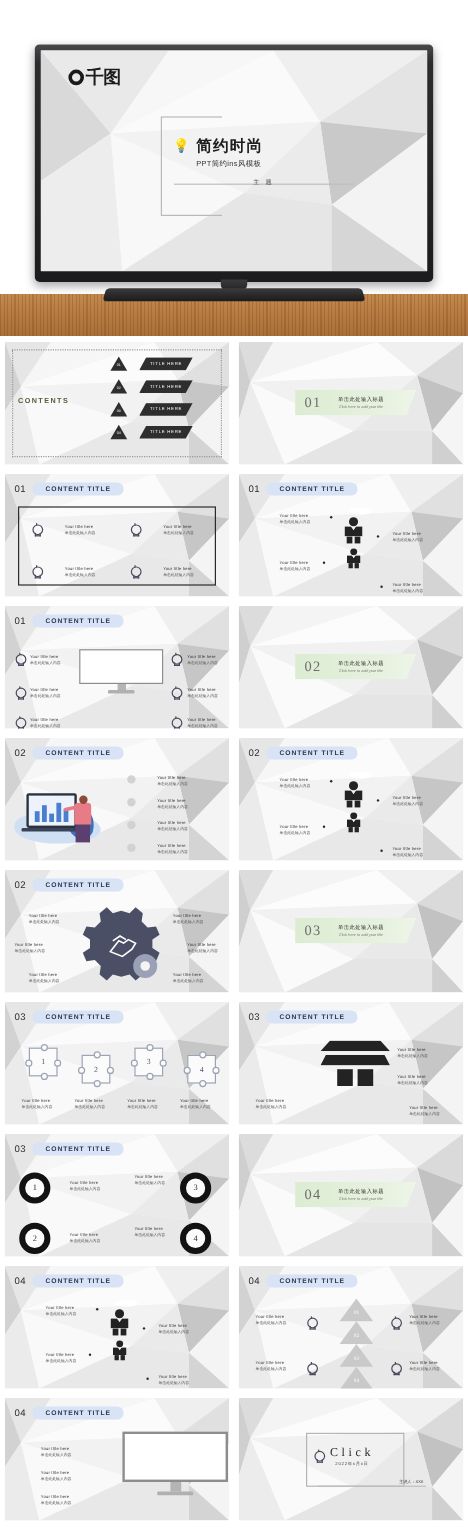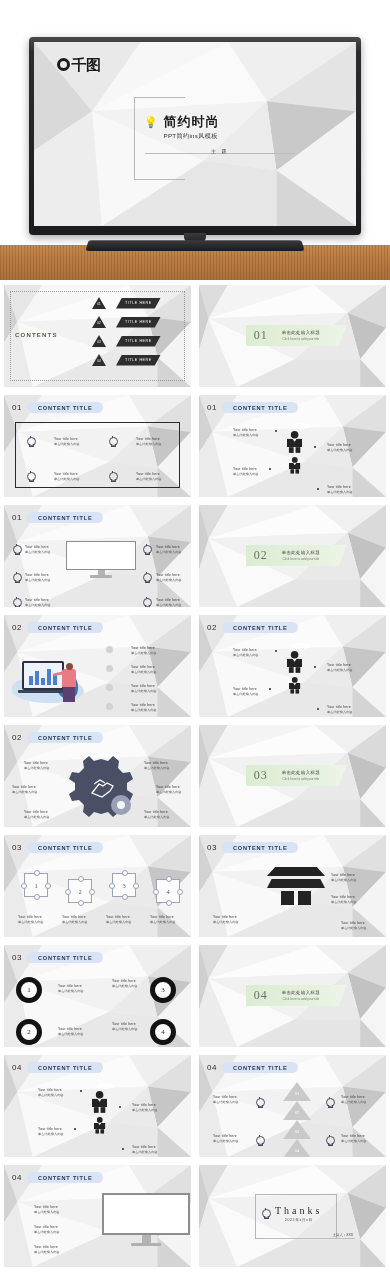--- a/index.html
+++ b/index.html
@@ -1235,21 +1235,21 @@
      <polygon points="168,80 195,110 168,110" fill="#d0d0d0"></polygon>
           </svg>
         </div>
       <div class="slide-content">
           <div class="thanks-frame"></div>
       <div class="thanks-inner" style="position:absolute;left:62px;top:40px">
         <div class="bulb" style="margin-top:3px">
               <i></i>
             </div>
         <div>
-          <div class="thanks-word">Thanks</div>
+          <div class="thanks-word">Click</div>
           <div class="thanks-date">2022年x月x日</div>
         </div>
       </div>
       <div style="position:absolute;left:70px;top:68px;width:84px;text-align:right;font-size:3.4px;color:#3a3a3a">主讲人：XXX</div>
       <div style="position:absolute;left:66px;top:73px;width:90px;border-top:1px solid #bdbdbd"></div>
         </div>
     </div>
   </div>
   </div>
 

